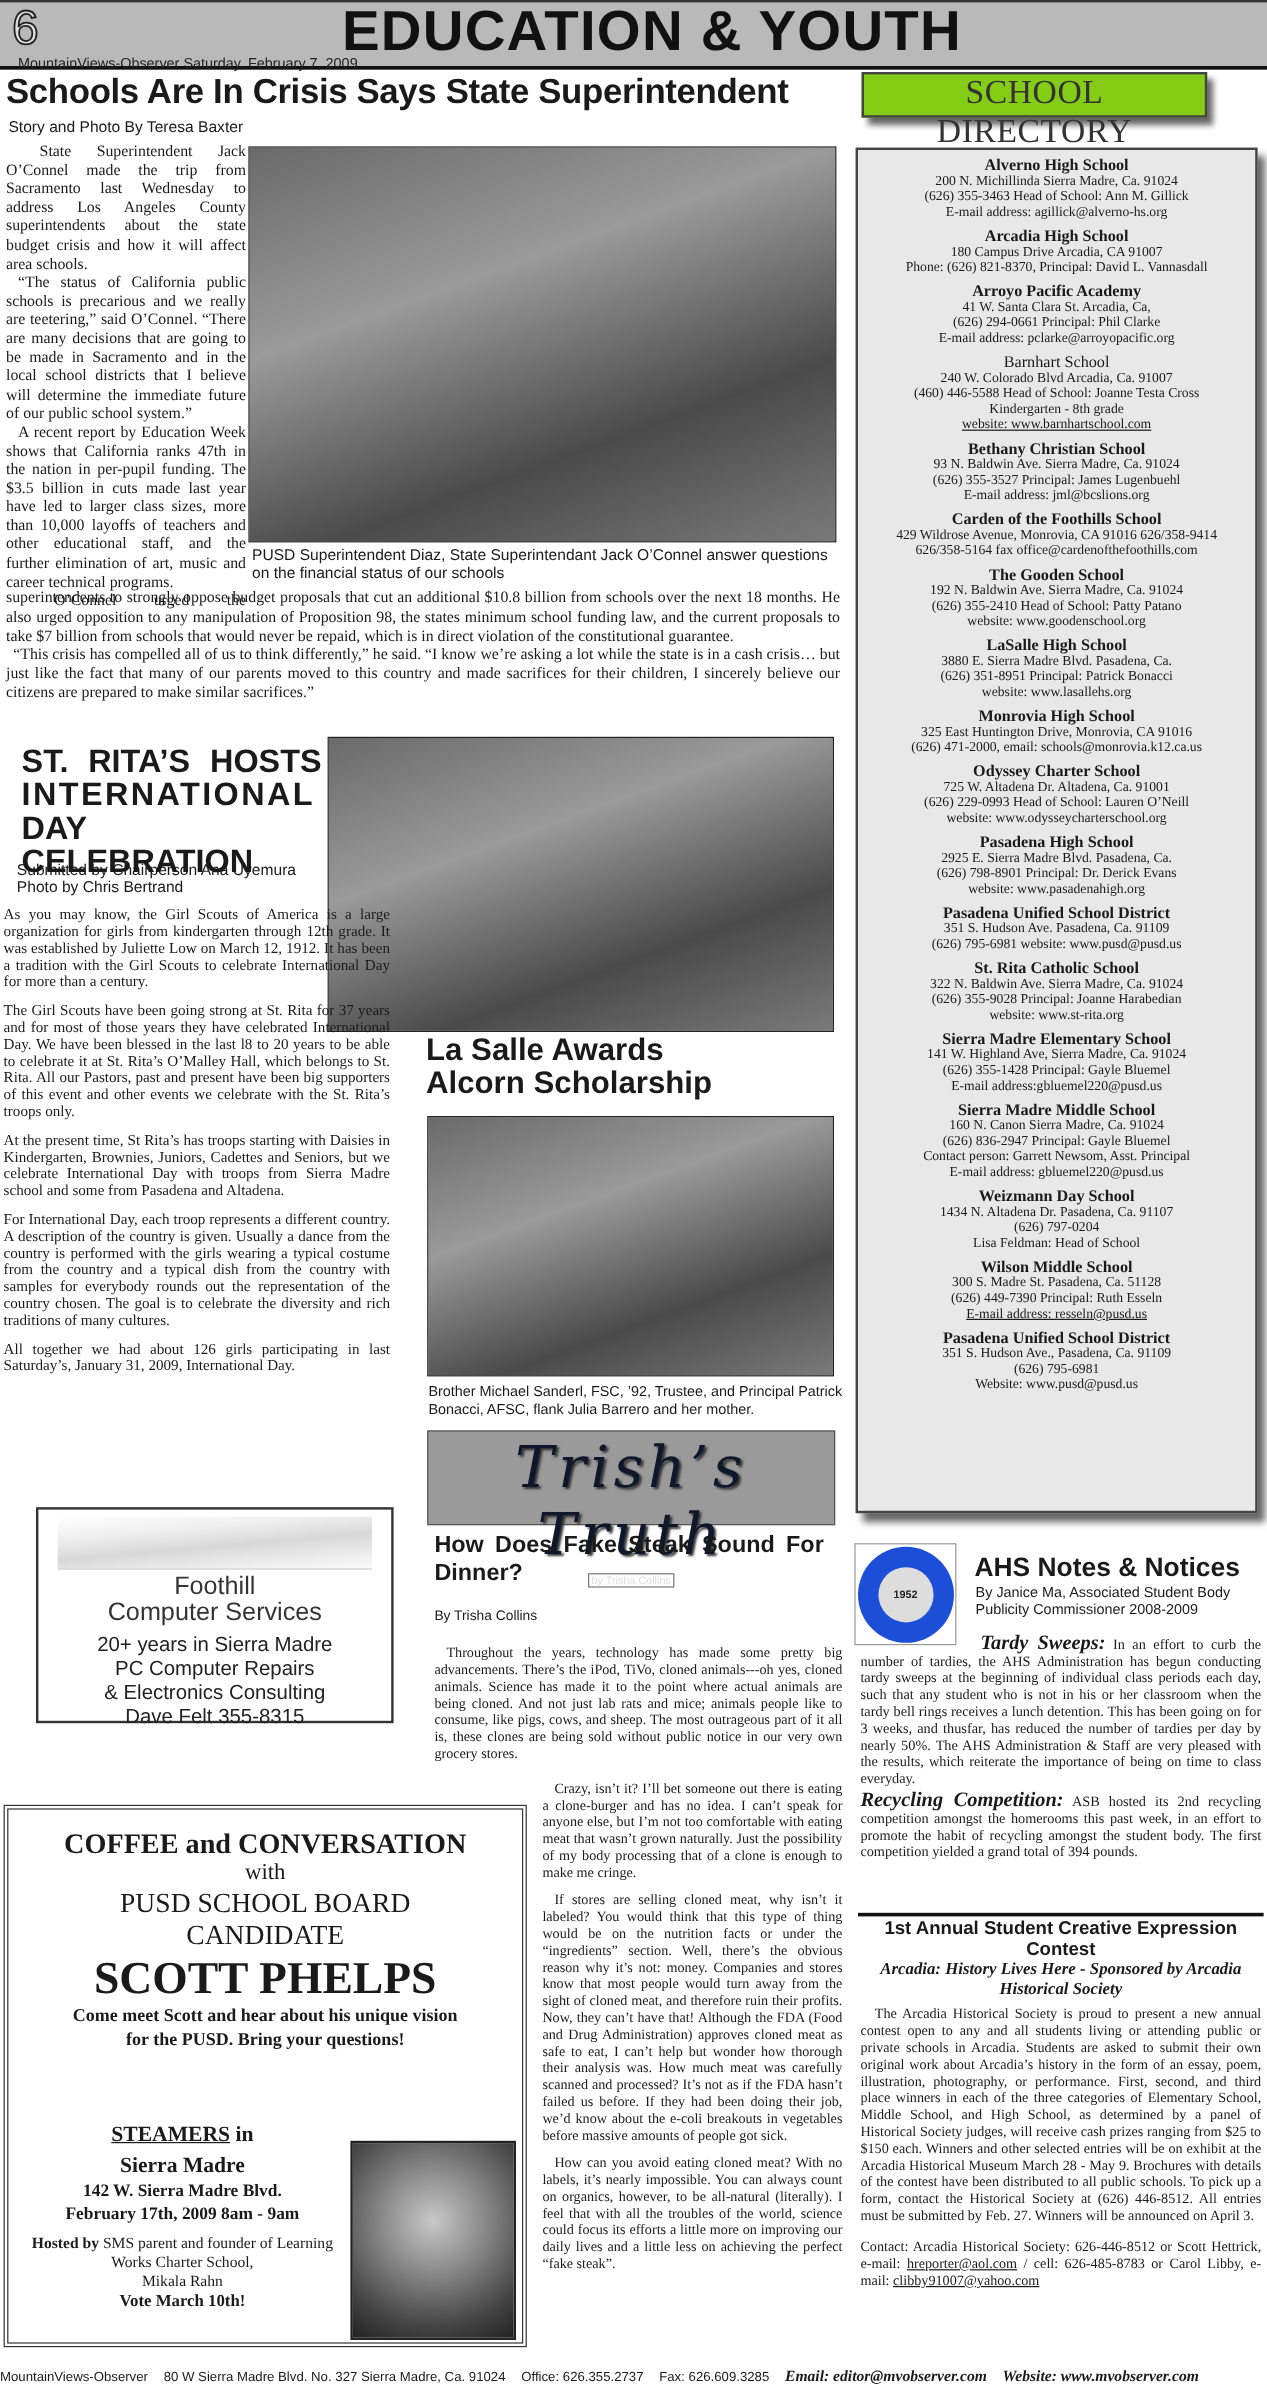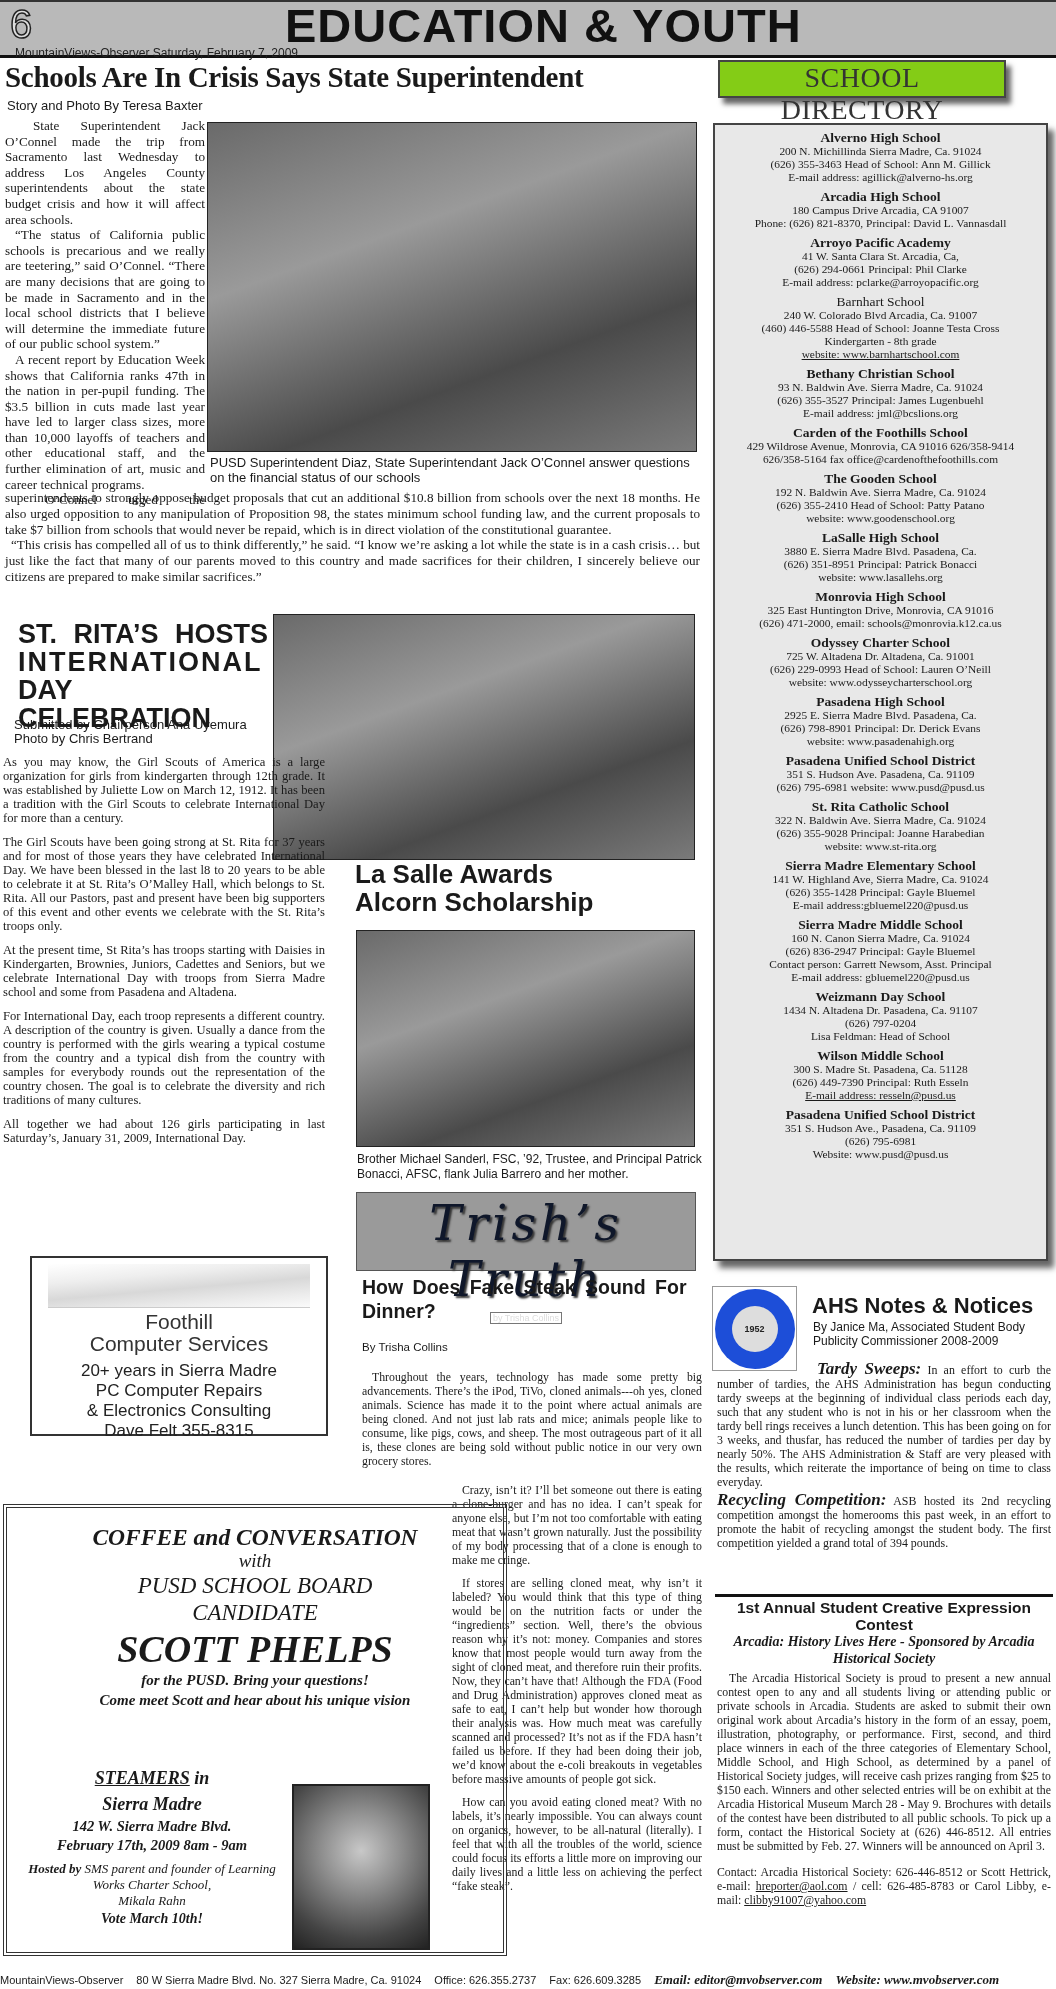--- a/index.html
+++ b/index.html
@@ -8,21 +8,21 @@
   .just { text-align: justify; }
   .photo { background: linear-gradient(160deg,#6a6a6a 0%,#9a9a9a 35%,#4a4a4a 70%,#7a7a7a 100%); border: 1px solid #222; overflow: hidden; }
 
   
   #masthead { left: 0; top: 0; width: 1056px; height: 58px; background: #b9b9b9; border-bottom: 3px solid #111; border-top: 2px solid #333; }
   #page-num { left: 10px; top: 0px; font-size: 40px; color: #ddd; -webkit-text-stroke: 1.5px #222; font-family: "Liberation Sans", sans-serif; }
   #section-title { left: 285px; top: -4px; font-size: 47px; font-weight: 700; letter-spacing: 1px; color: #111; font-family: "Liberation Sans", sans-serif; }
   #masthead-sub { left: 15px; top: 44px; font-size: 12px; color: #222; font-family: "Liberation Sans", sans-serif; }
 
   
-  #lead-headline { left: 5px; top: 61px; font-size: 29px; font-weight: 700; font-family: Liberation Serif, serif; letter-spacing: -0.3px; }
+  #lead-headline { left: 5px; top: 61px; font-size: 29px; font-weight: 700; font-family: Liberation Sans, sans-serif; letter-spacing: -0.3px; }
   #lead-byline { left: 7px; top: 98px; font-size: 13px; font-family: "Liberation Sans", sans-serif; }
   #lead-col { left: 5px; top: 118px; width: 200px; font-size: 13.2px; line-height: 15.6px; }
   #lead-col p { text-indent: 10px; }
   #lead-photo { left: 207px; top: 122px; width: 490px; height: 330px; }
   #lead-caption { left: 210px; top: 455px; width: 490px; font-size: 13px; line-height: 15px; font-family: "Liberation Sans", sans-serif; }
   #lead-wide { left: 5px; top: 490px; width: 695px; font-size: 13.2px; line-height: 15.8px; }
 
   
   #dir-title { left: 718px; top: 60px; width: 288px; height: 38px; border: 2px solid #444; background: #84cc16; box-shadow: 5px 6px 5px #666; text-align: center; font-size: 28px; color: #333; letter-spacing: 0.5px; }
   #dir-box { left: 713px; top: 123px; width: 335px; height: 1138px; background: #e8e8e8; border: 2px solid #444; box-shadow: 6px 7px 6px #666; text-align: center; padding-top: 6px; }
@@ -54,21 +54,21 @@
   #trish-col { left: 452px; top: 1483px; width: 250px; font-size: 11.8px; line-height: 14px; }
   #trish-col p { text-indent: 10px; margin-bottom: 9px; }
 
   
   #foothill-ad { left: 30px; top: 1256px; width: 298px; height: 180px; border: 2px solid #333; text-align: center; font-family: "Liberation Sans", sans-serif; }
   #foothill-mtn { margin: 6px 16px 0 16px; height: 44px; background: linear-gradient(175deg,#fff 0%,#eee 30%,#d8d8d8 55%,#ececec 80%,#fafafa 100%); border-bottom: 1px solid #ccc; }
   #foothill-name { font-size: 21px; line-height: 22px; color: #333; margin-top: 3px; }
   #foothill-lines { font-size: 17px; line-height: 20px; color: #222; margin-top: 6px; }
 
   
-  #coffee-ad { left: 3px; top: 1504px; width: 504px; height: 452px; border: 4px double #333; text-align: center; font-style: italic; }
+  #coffee-ad { left: 3px; top: 1504px; width: 436px; height: 452px; border: 4px double #333; text-align: center; }
   #coffee-title { font-size: 23.5px; font-weight: 700; margin-top: 16px; line-height: 26px; }
   #coffee-with { font-size: 19px; line-height: 22px; }
   #coffee-board { font-size: 23px; line-height: 27px; }
   #coffee-name { font-size: 38px; font-weight: 700; line-height: 42px; margin-top: 2px; }
   #coffee-invite { font-size: 15px; font-weight: 700; line-height: 20px; }
   #coffee-left { position: absolute; left: 10px; top: 257px; width: 270px; }
   #coffee-venue { font-size: 18px; font-weight: 700; line-height: 26px; }
   #coffee-venue-u { text-decoration: underline; }
   #coffee-addr, #coffee-date { font-size: 14.5px; font-weight: 700; line-height: 19px; }
   #coffee-host { font-size: 13px; line-height: 16px; margin-top: 6px; }
@@ -286,22 +286,22 @@
 
 <div id="coffee-ad" class="abs">
   <div id="coffee-title">COFFEE and CONVERSATION</div>
   <div id="coffee-with">with</div>
   <div id="coffee-board">
     <div>PUSD SCHOOL BOARD</div>
     <div>CANDIDATE</div>
   </div>
   <div id="coffee-name">SCOTT PHELPS</div>
   <div id="coffee-invite">
+    <div>Come meet Scott and hear about his unique vision</div>
     <div>for the PUSD.   Bring your questions!</div>
-    <div>Come meet Scott and hear about his unique vision</div>
   </div>
   <div id="coffee-left">
     <div id="coffee-venue"><span id="coffee-venue-u">STEAMERS</span><span> in</span><div>Sierra Madre</div></div>
     <div id="coffee-addr">142 W. Sierra Madre Blvd.</div>
     <div id="coffee-date">February 17th, 2009   8am - 9am</div>
     <div id="coffee-host"><b>Hosted by</b><span> SMS parent and founder of Learning Works Charter School,</span><div>Mikala Rahn</div></div>
     <div id="coffee-vote">Vote March 10th!</div>
   </div>
   <div id="coffee-photo"></div>
 </div>

